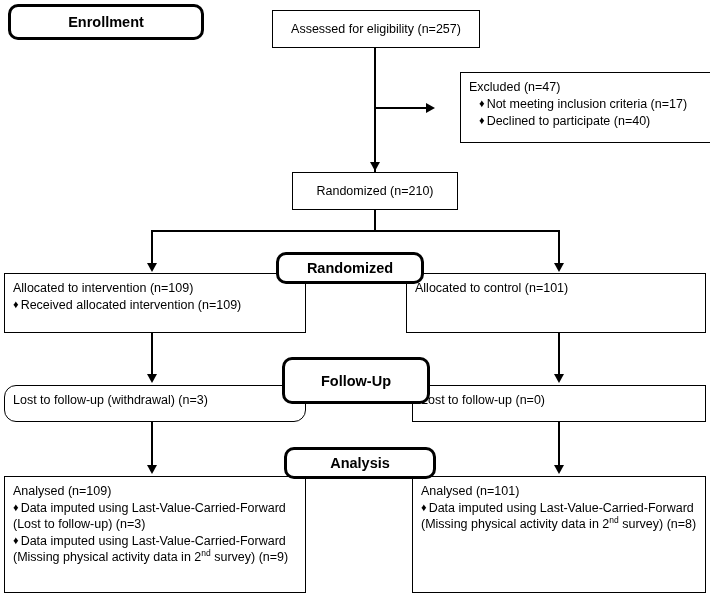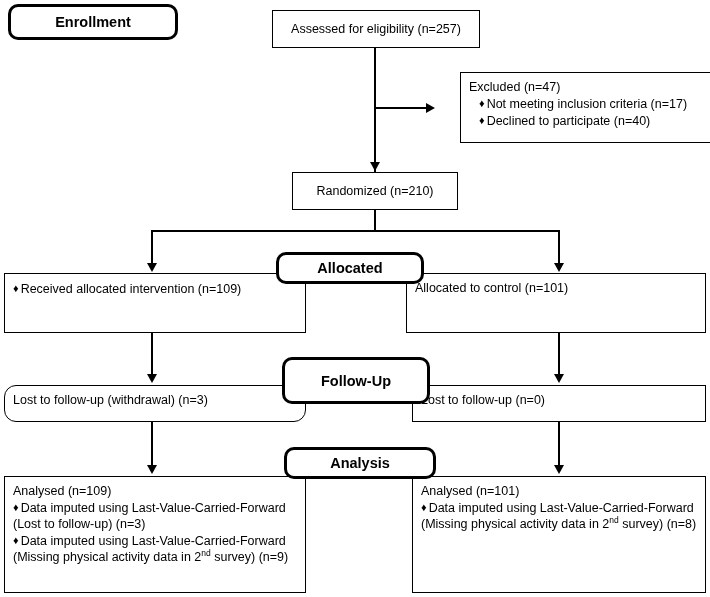--- a/index.html
+++ b/index.html
@@ -83,26 +83,26 @@
     border-bottom: 5px solid transparent;
     border-left: 9px solid #000000;
   }
   .nowrap { white-space: nowrap; }
 </style>
 </head>
 <body>
 
 <div id="diagram">
 
-  <div class="stage" style="left:8px; top:4px; width:170px; height:36px;">
+  <div class="stage" style="left:8px; top:4px; width:196px; height:36px;">
     <span>Enrollment</span>
   </div>
 
   <div class="stage" style="left:276px; top:252px; width:148px; height:32px;">
-    <span>Allocated</span>
+    <span>Randomized</span>
   </div>
 
   <div class="stage" style="left:282px; top:357px; width:148px; height:47px;">
     <span>Follow-Up</span>
   </div>
 
   <div class="stage" style="left:284px; top:447px; width:152px; height:32px;">
     <span>Analysis</span>
   </div>
 
@@ -131,20 +131,21 @@
   </div>
 
   <div class="vline" style="left:374px; top:210px; height:22px;"></div>
   <div class="hline" style="left:151px; top:230px; width:409px;"></div>
   <div class="vline" style="left:151px; top:230px; height:37px;"></div>
   <div class="arrow-down" style="left:147px; top:263px;"></div>
   <div class="vline" style="left:558px; top:230px; height:37px;"></div>
   <div class="arrow-down" style="left:554px; top:263px;"></div>
 
   <div class="box" style="left:4px; top:273px; width:302px; height:60px;">
+    <span class="nowrap">Allocated to intervention (n=109)</span>
     <span class="bullet-line nowrap">
       <span class="dia">♦</span><span>Received allocated intervention (n=109)</span>
     </span>
   </div>
 
   <div class="box" style="left:406px; top:273px; width:300px; height:60px;">
     <span class="nowrap">Allocated to control (n=101)</span>
   </div>
 
   <div class="vline" style="left:151px; top:333px; height:44px;"></div>

